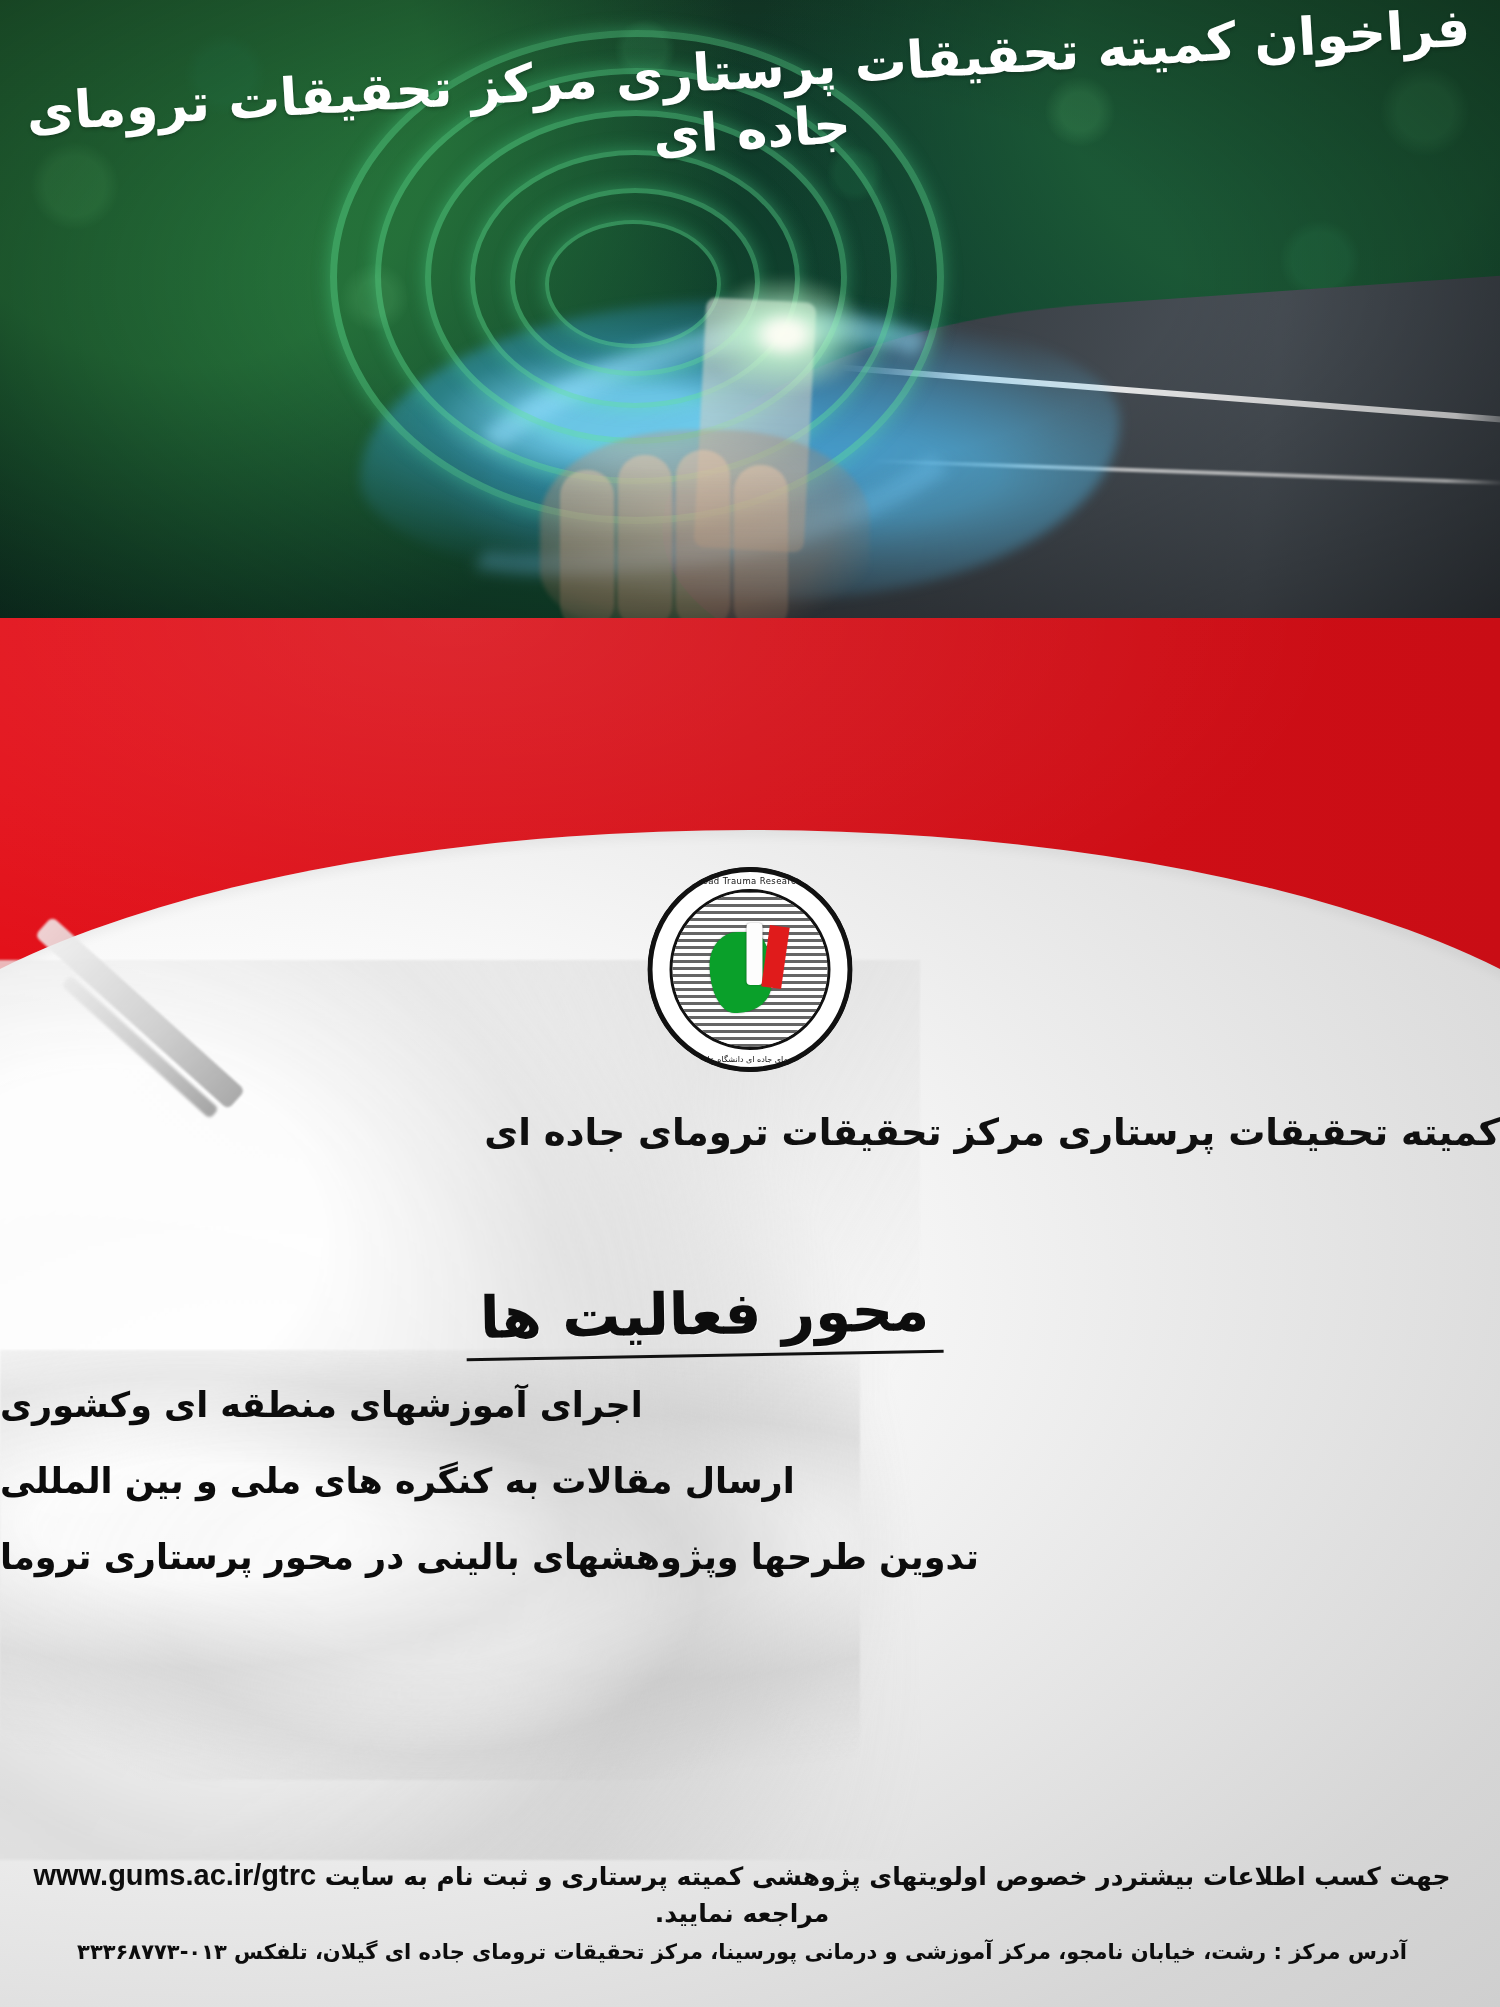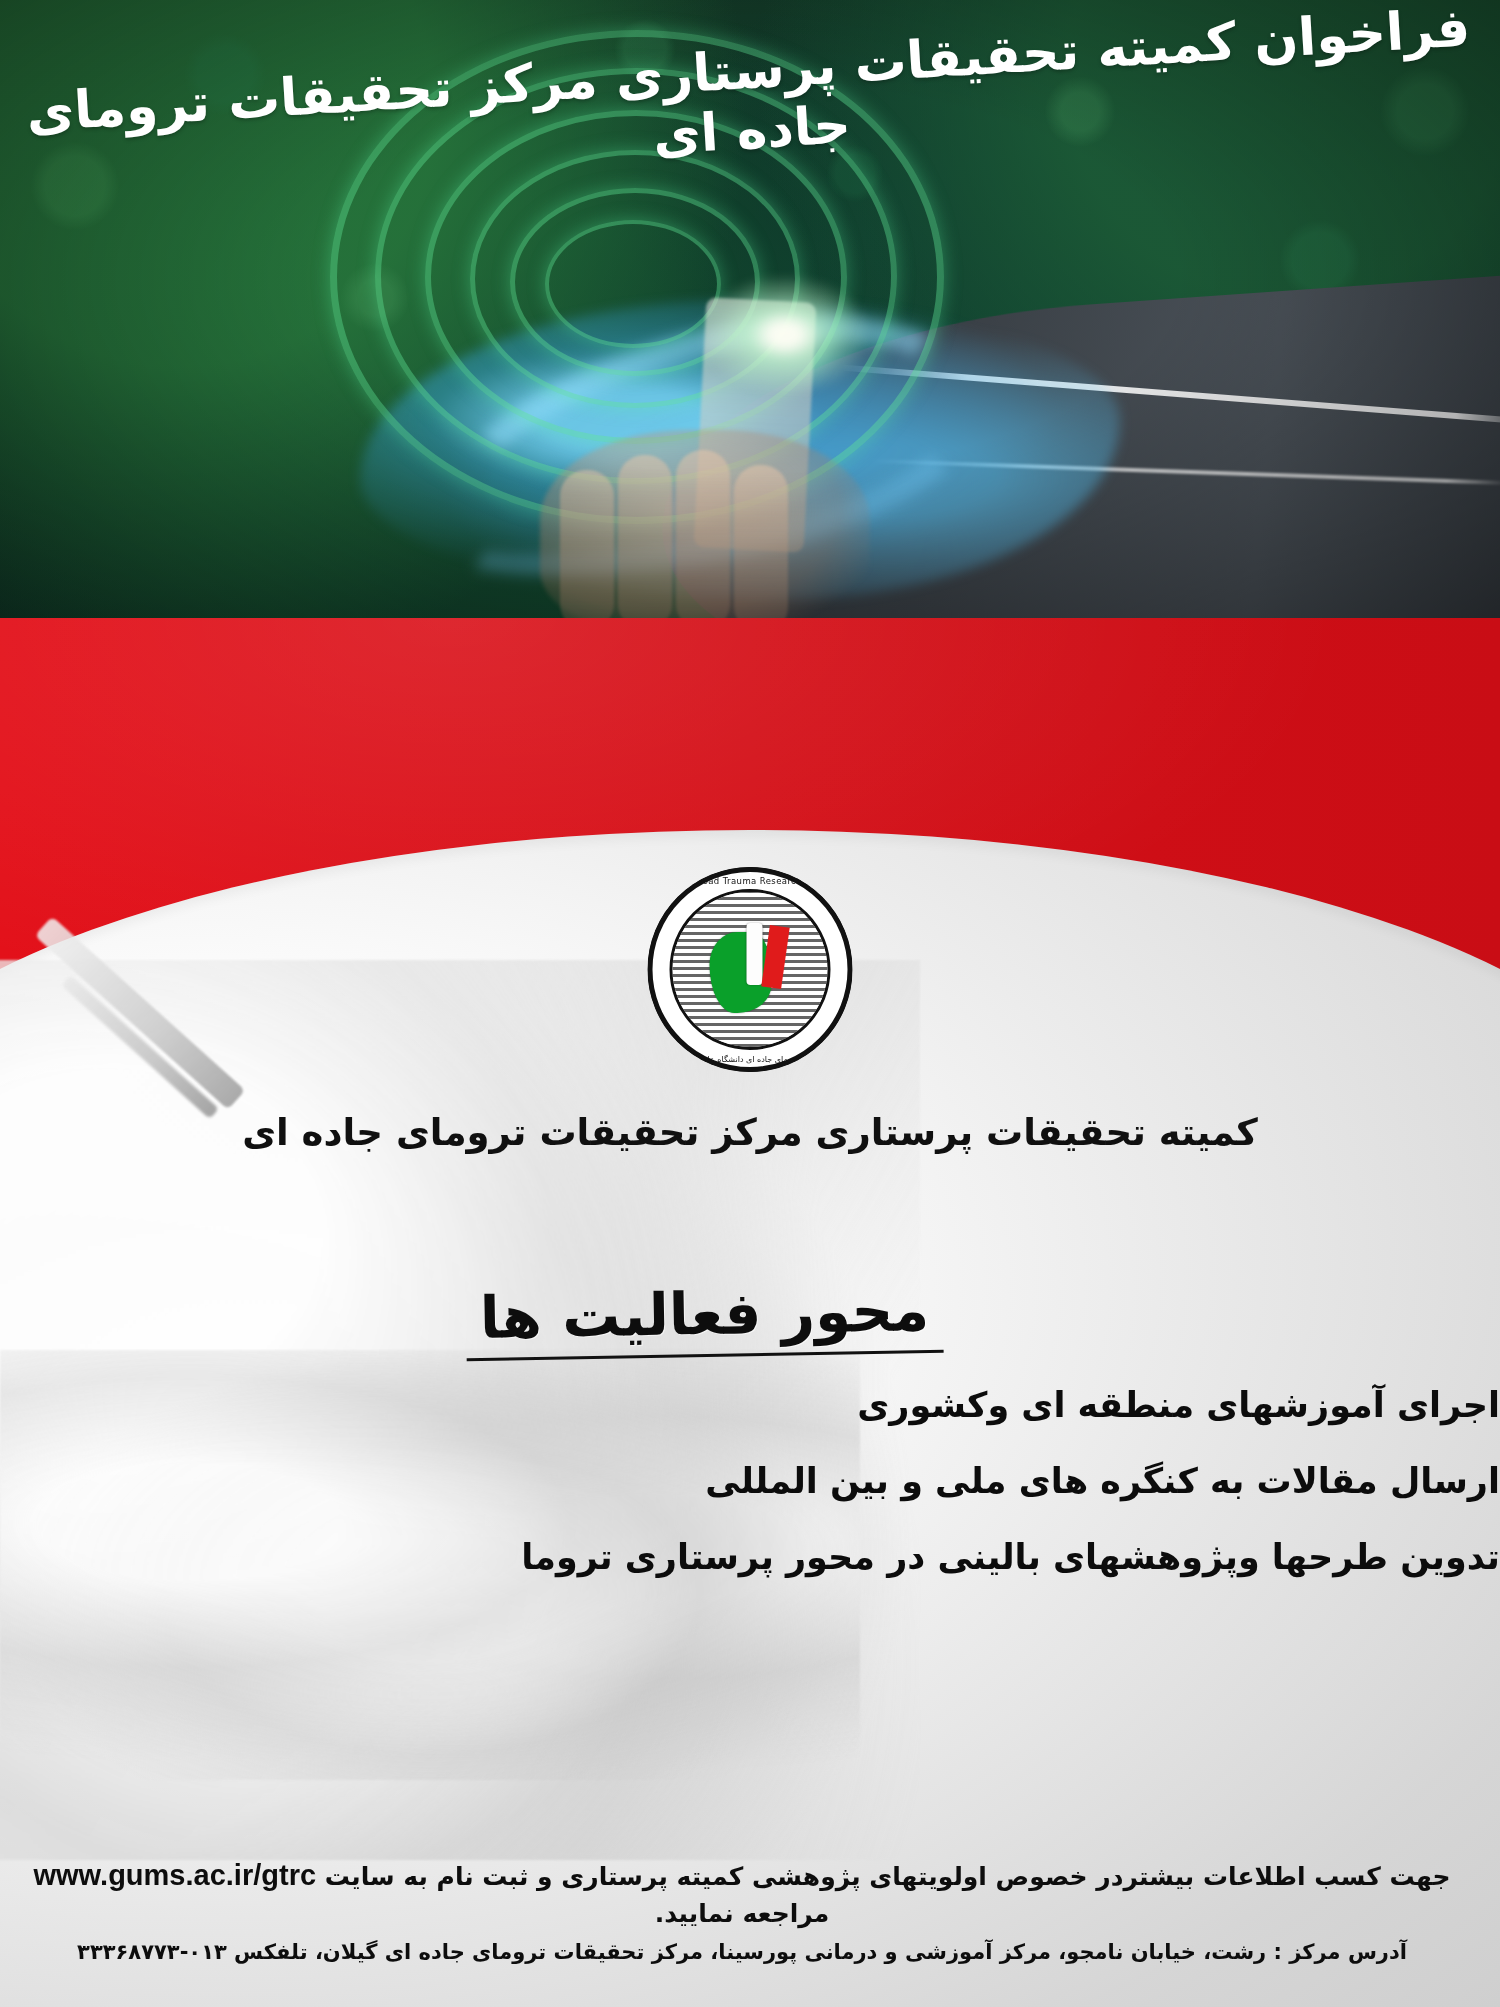--- a/index.html
+++ b/index.html
@@ -368,21 +368,21 @@
   }
   .logo-text-top { top: 9px; }
   .logo-text-bottom { bottom: 8px; font-size: 8px; direction: rtl; }
 
   
   .body-text {
     position: absolute;
     left: 0;
     top: 1105px;
     width: 1500px;
-    text-align: center;
+    text-align: right;
     direction: rtl;
   }
   .body-text .line {
     color: #101010;
     font-size: 37px;
     font-weight: bold;
     line-height: 1.5;
     margin: 0 0 16px 0;
     font-family: "DejaVu Sans", sans-serif;
   }
@@ -407,21 +407,21 @@
     text-shadow: 1px 1px 0 rgba(255,255,255,.6);
     transform: rotate(-1deg);
   }
 
   
   .activities {
     position: absolute;
     left: 0;
     top: 1385px;
     width: 1500px;
-    text-align: right;
+    text-align: left;
     direction: rtl;
   }
   .activities .act {
     color: #0c0c0c;
     font-size: 35px;
     font-weight: bold;
     letter-spacing: -1px;
     margin: 0 0 36px 0;
     font-family: "DejaVu Sans", sans-serif;
   }

